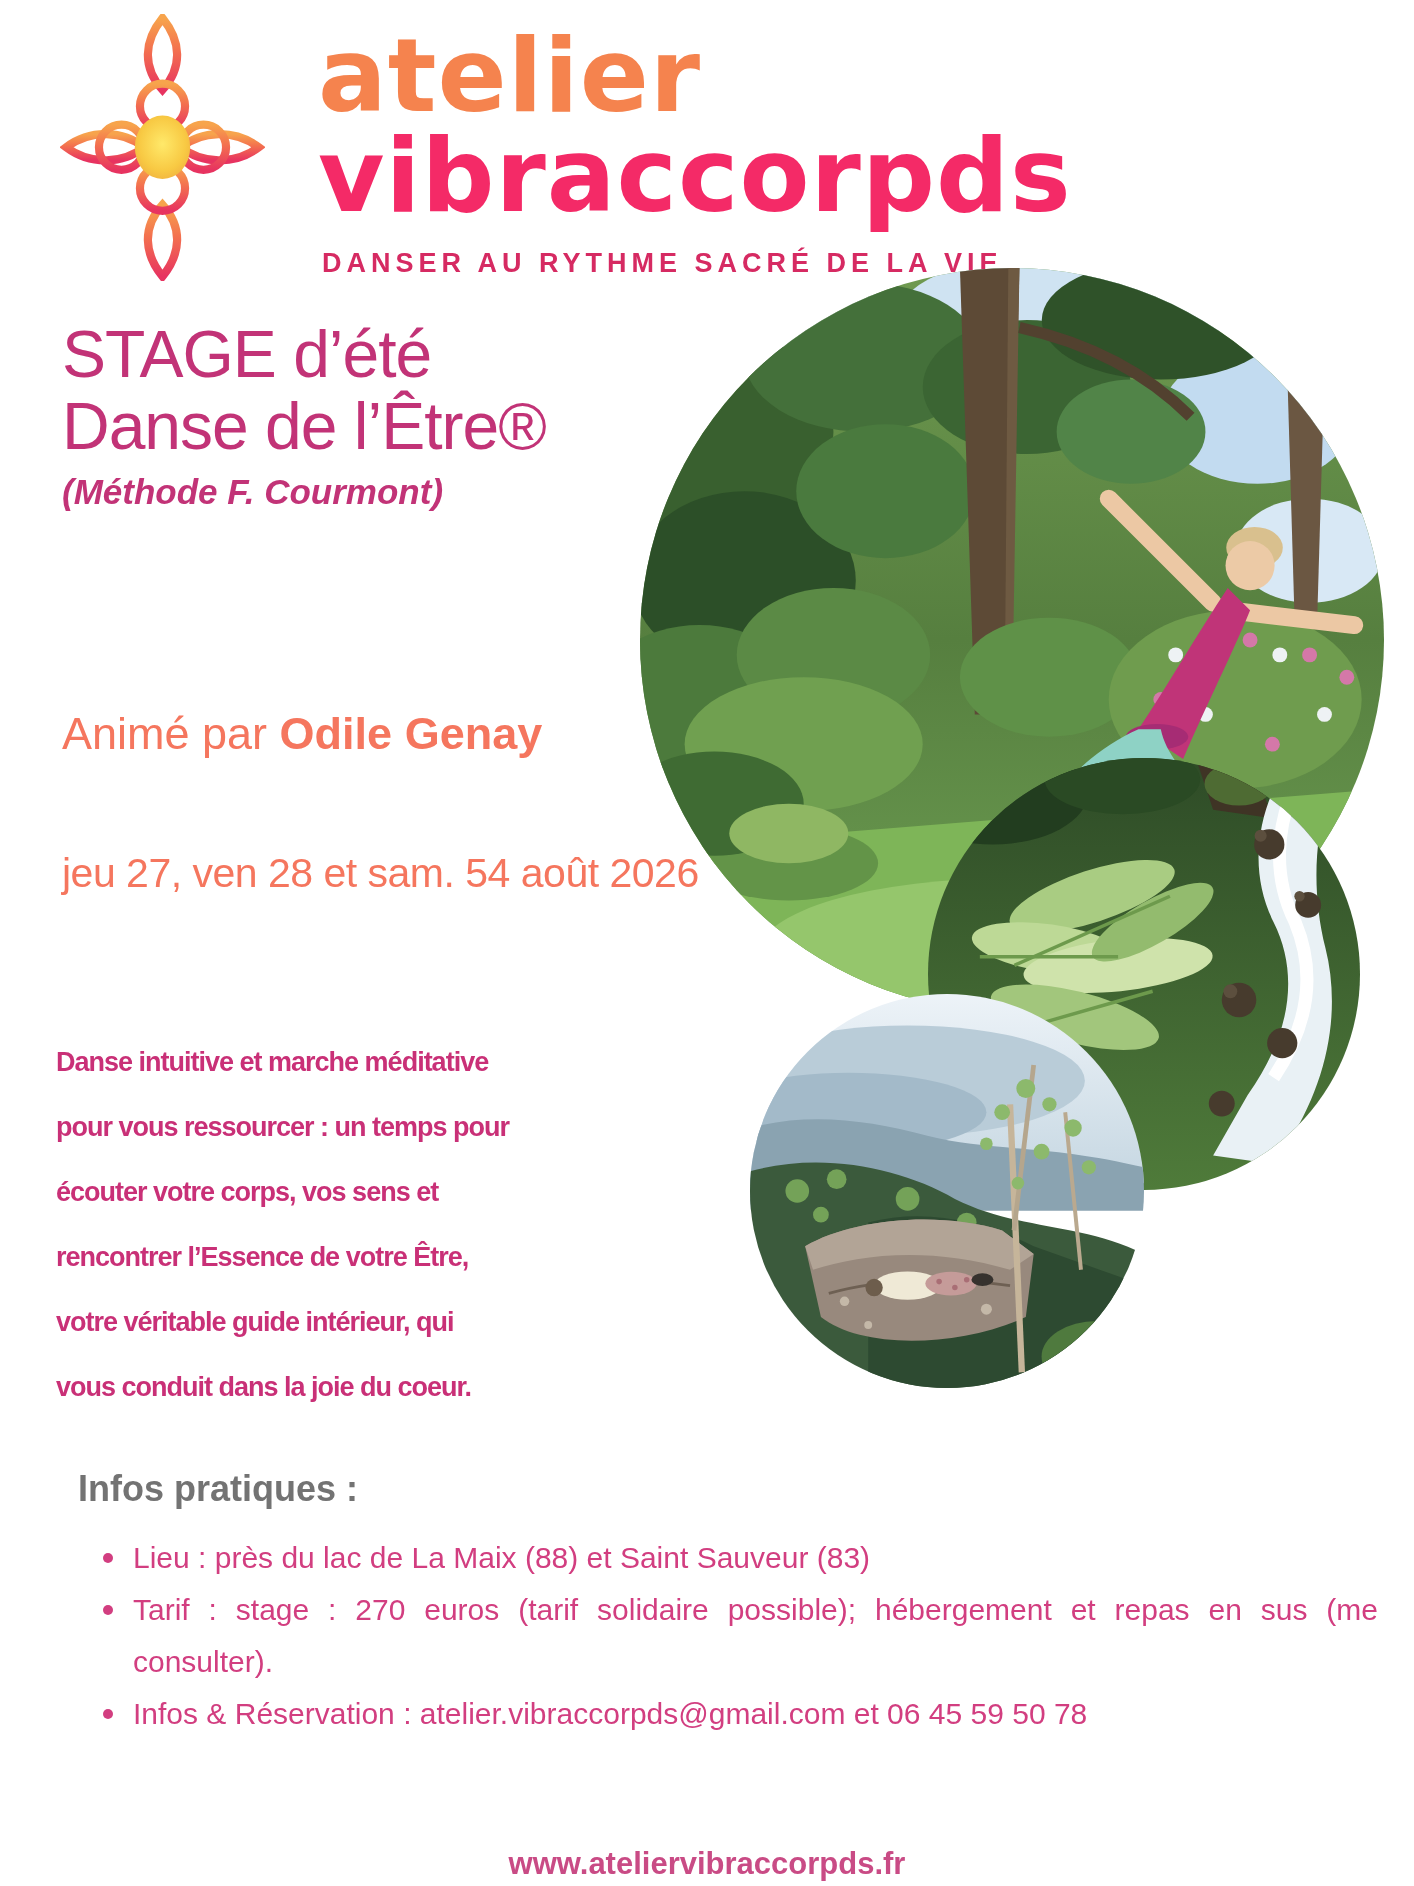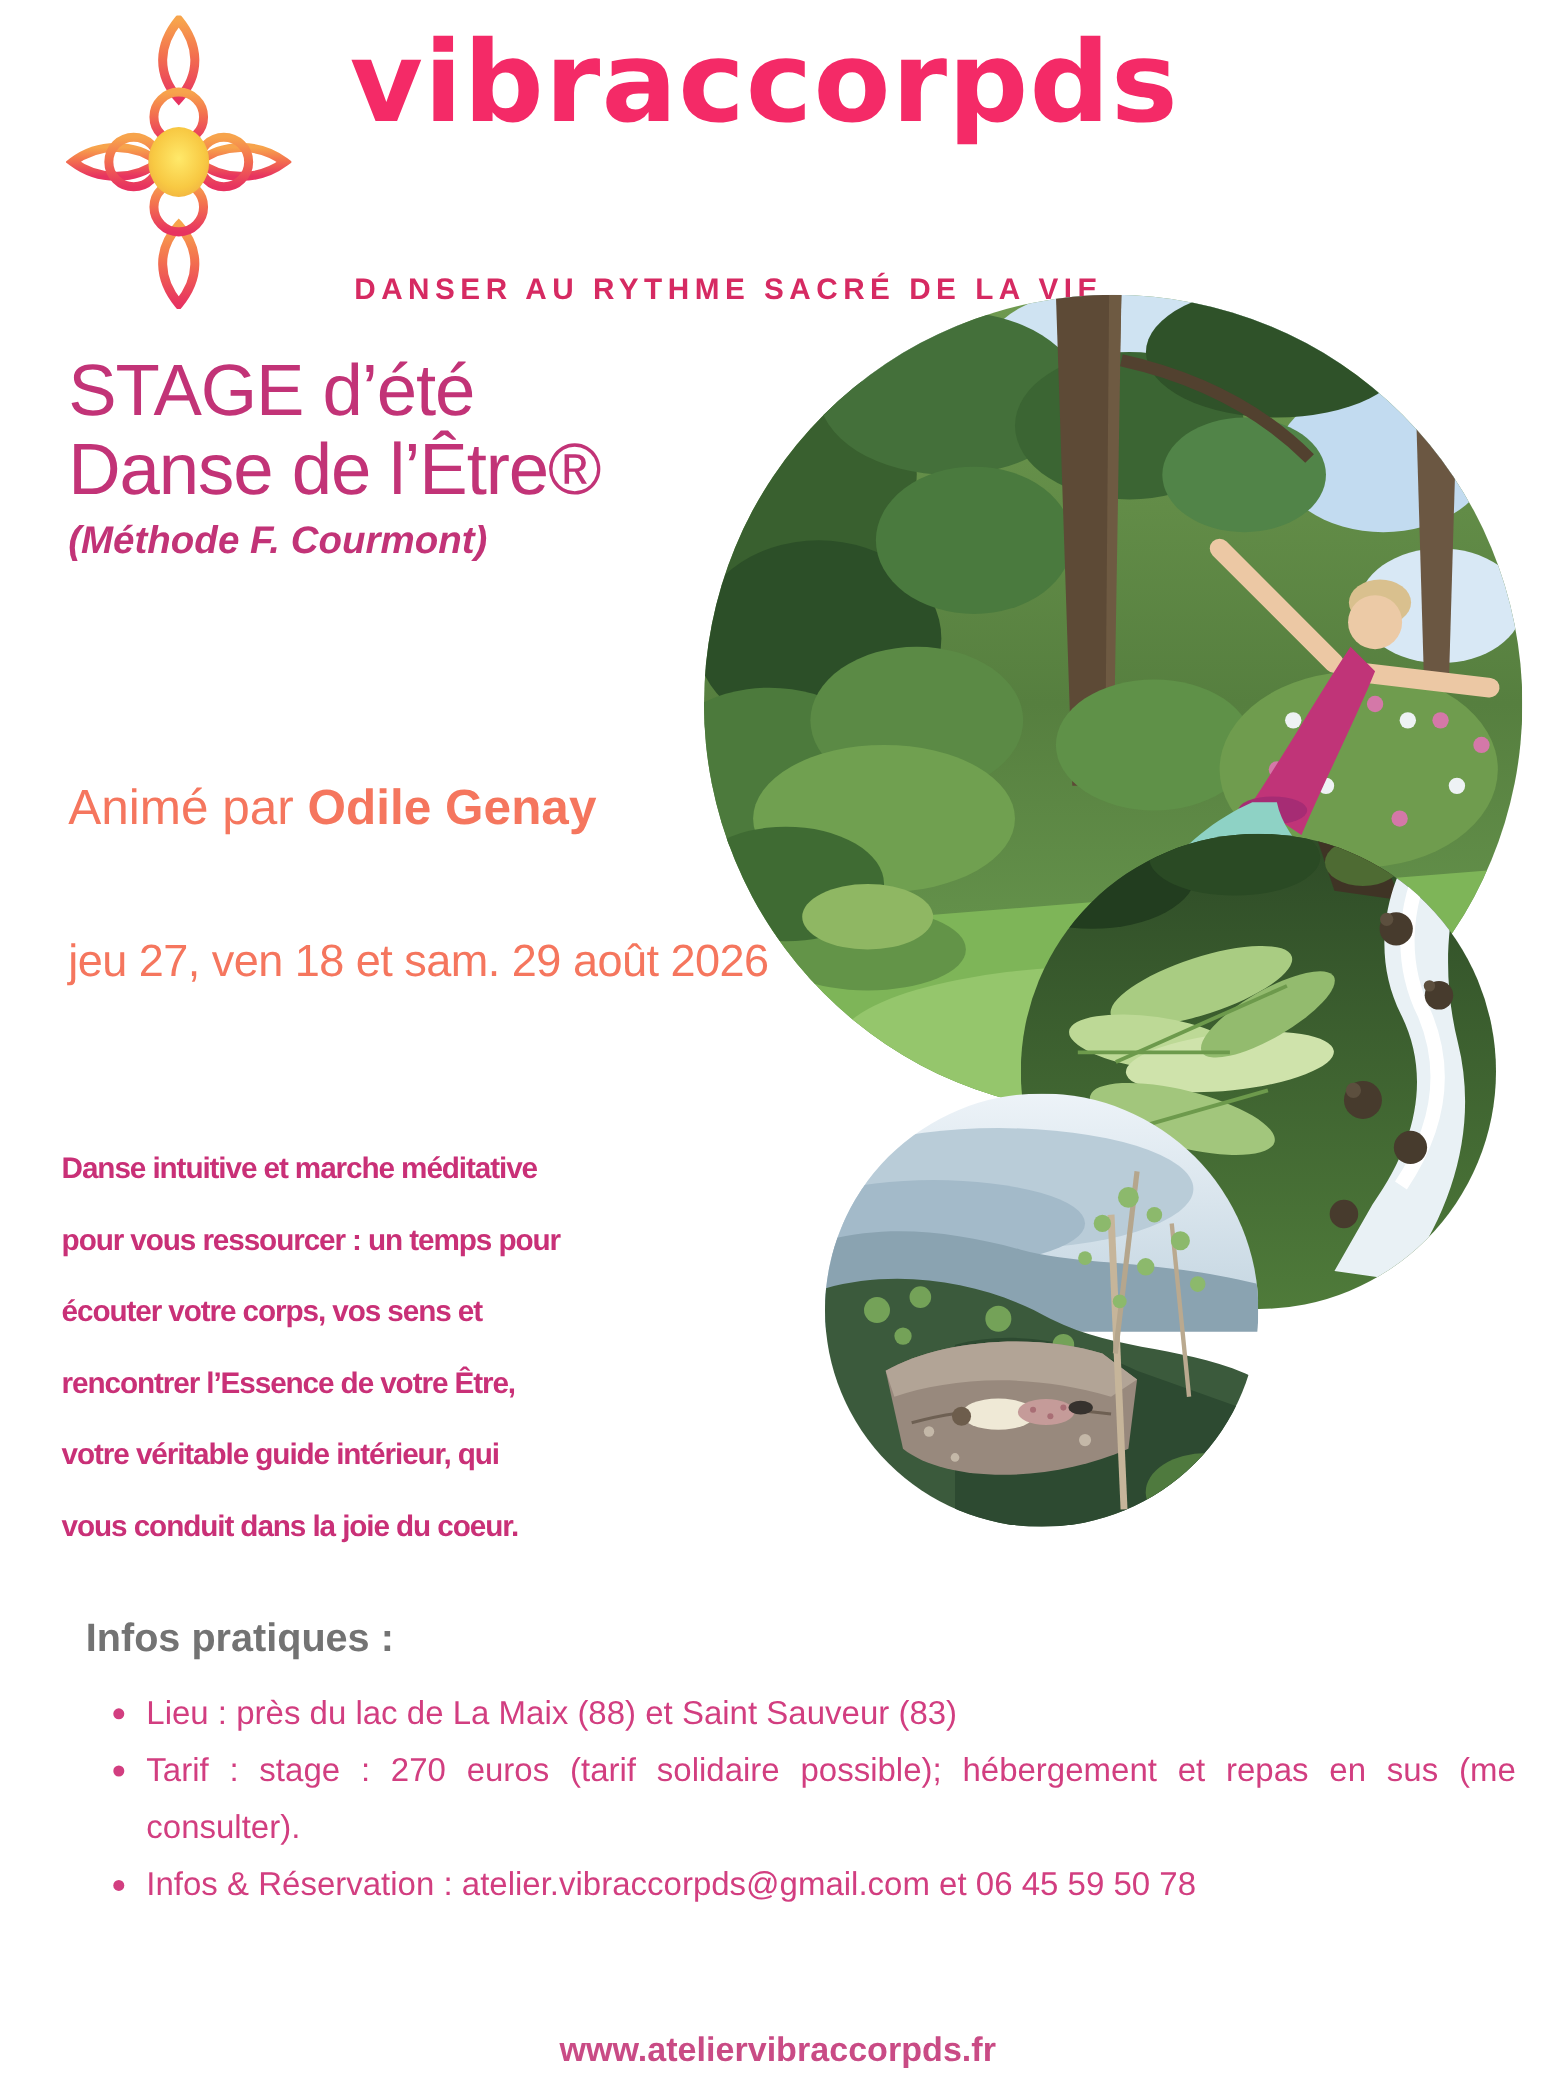--- a/index.html
+++ b/index.html
@@ -95,31 +95,32 @@
         <circle cx="100" cy="90" r="22"></circle>
         <circle cx="100" cy="170" r="22"></circle>
         <circle cx="60" cy="130" r="22"></circle>
         <circle cx="140" cy="130" r="22"></circle>
       </g>
       <ellipse cx="100" cy="130" rx="27" ry="31" fill="url(#coreGrad)"></ellipse>
     </svg>
   </div>
 
   <div class="wordmark">
+    <div class="l1">atelier</div>
     <div class="l2">vibraccorpds</div>
   </div>
   <div class="tagline">DANSER AU RYTHME SACRÉ DE LA VIE</div>
 
   <div class="title">
     <div>STAGE d’été</div>
     <div>Danse de l’Être®</div>
   </div>
   <div class="method">(Méthode F. Courmont)</div>
   <div class="facilitator"><span>Animé par </span><b>Odile Genay</b></div>
-  <div class="dates">jeu 27, ven 18 et sam. 29 août 2026</div>
+  <div class="dates">jeu 27, ven 28 et sam. 54 août 2026</div>
 
   <div class="description">Danse intuitive et marche méditative
 pour vous ressourcer : un temps pour
 écouter votre corps, vos sens et
 rencontrer l’Essence de votre Être,
 votre véritable guide intérieur, qui
 vous conduit dans la joie du coeur.</div>
 
   <div class="infos-heading">Infos pratiques :</div>
   <ul class="infos-list">

